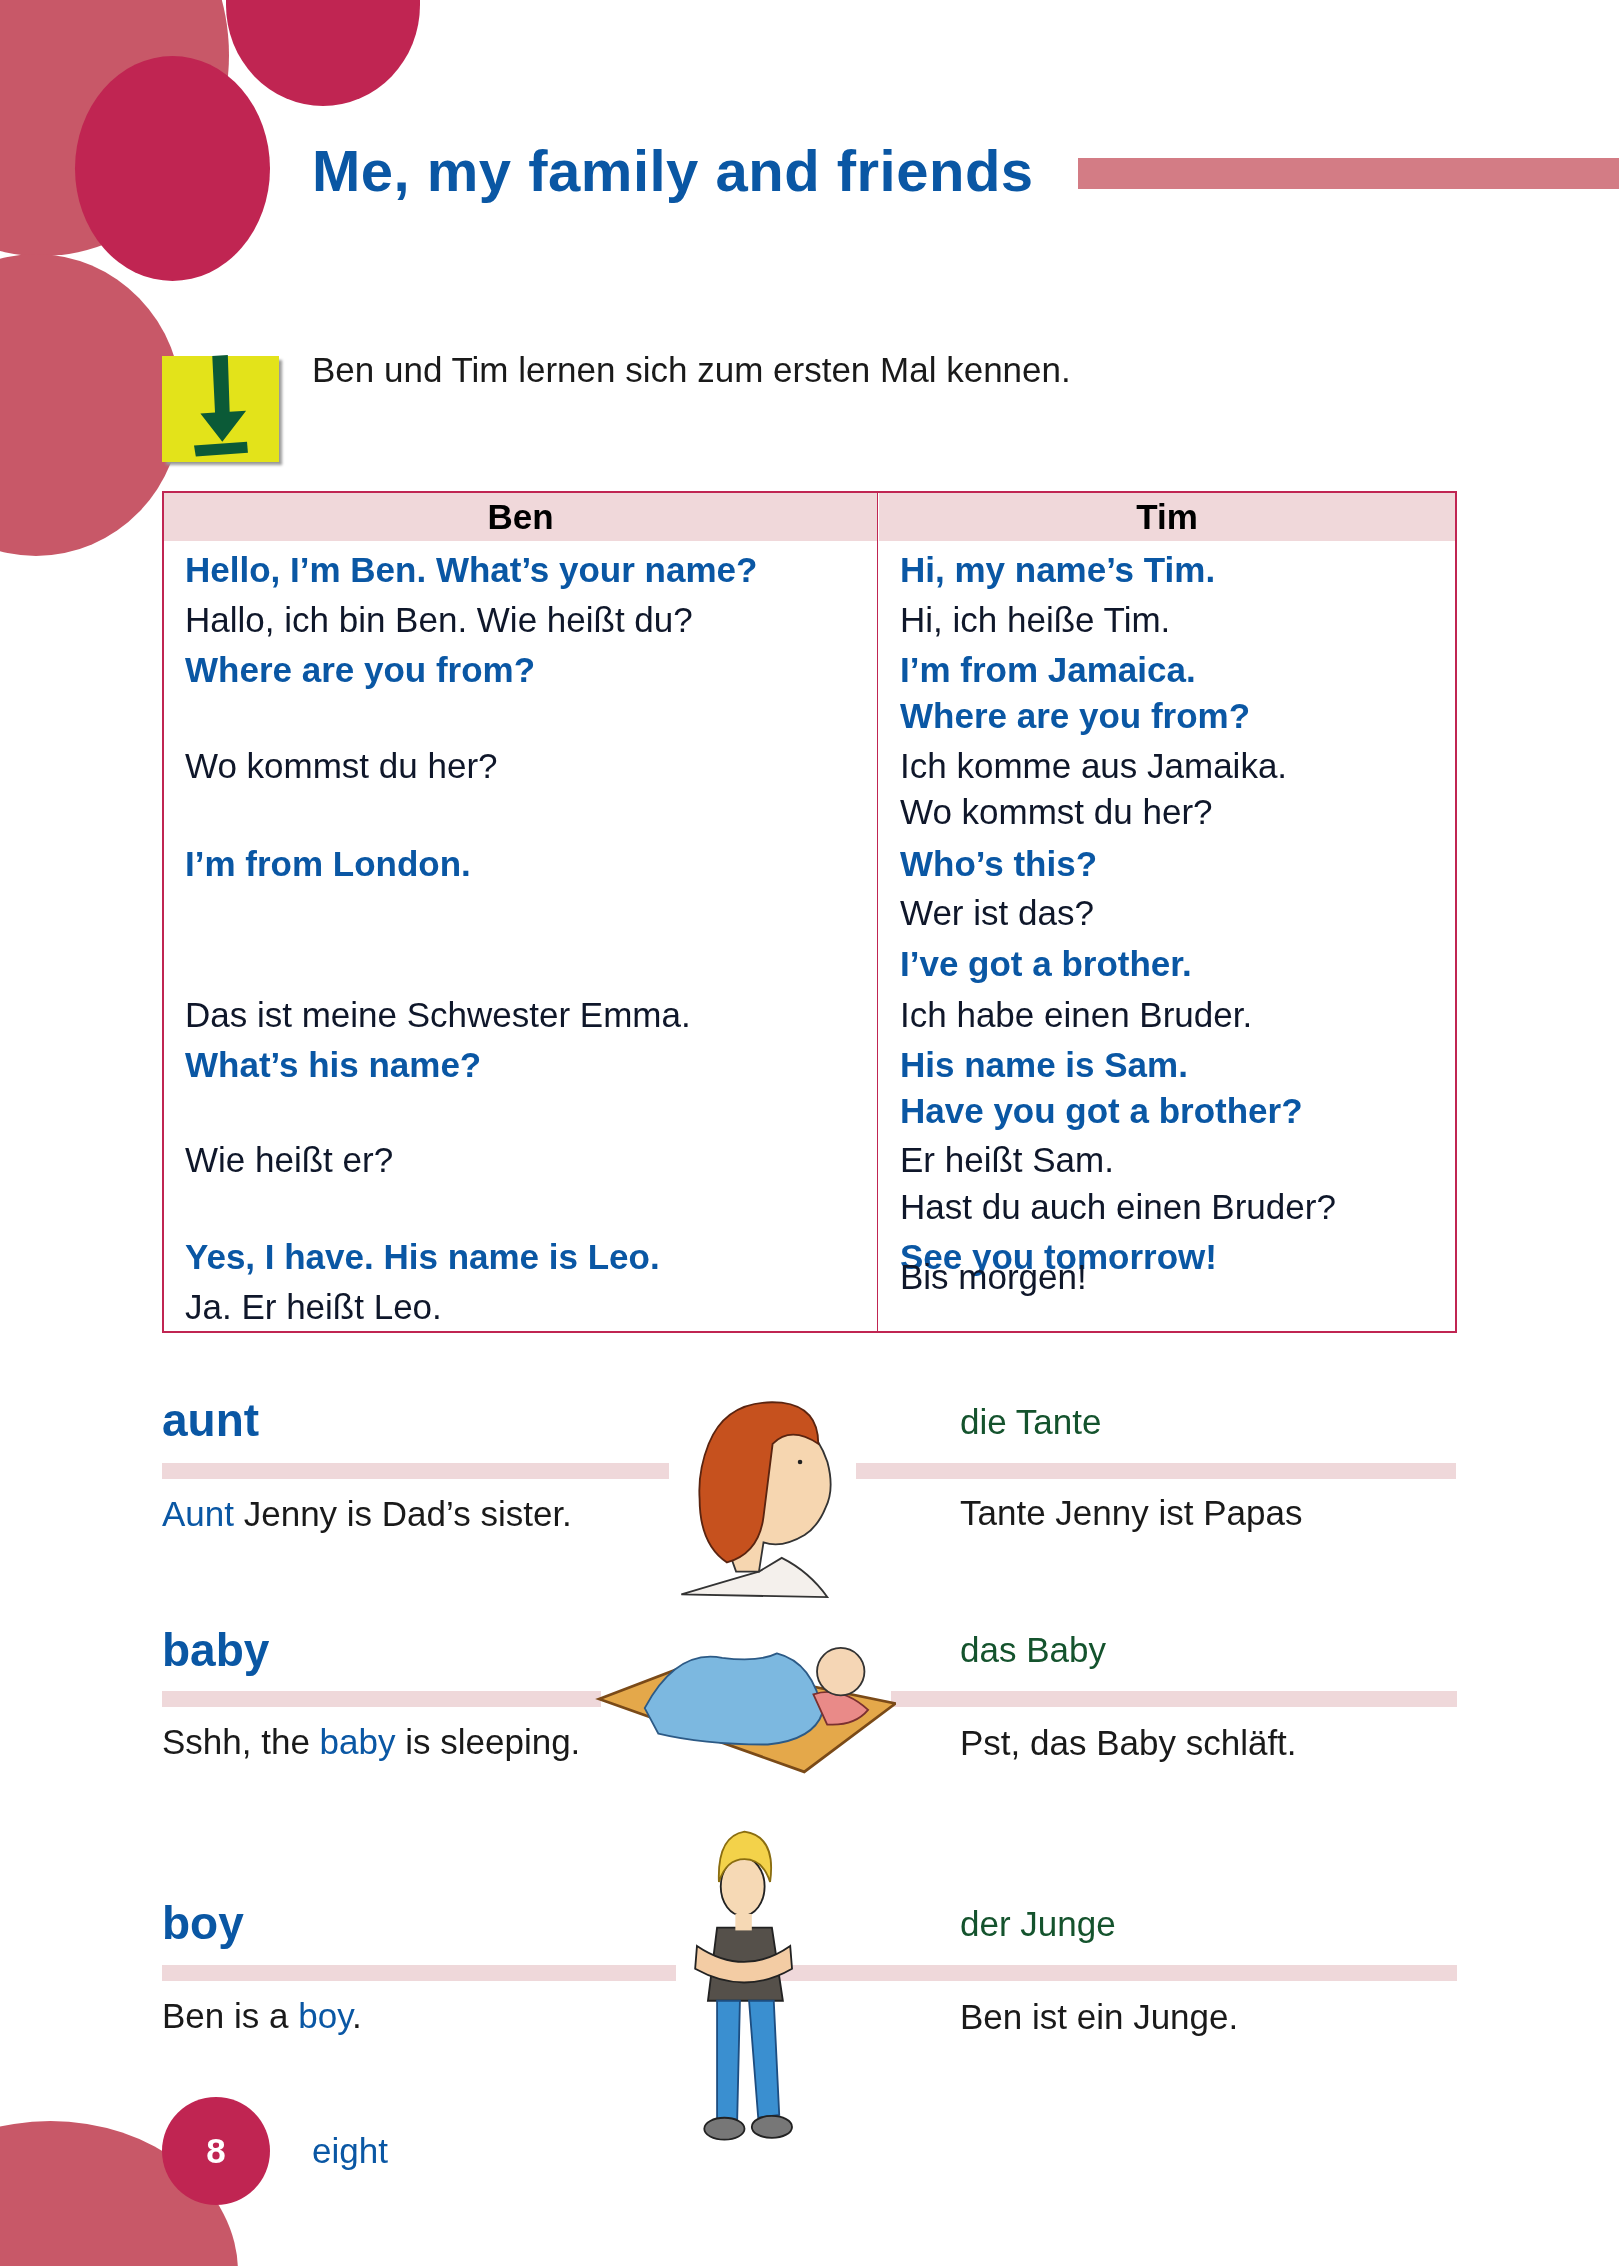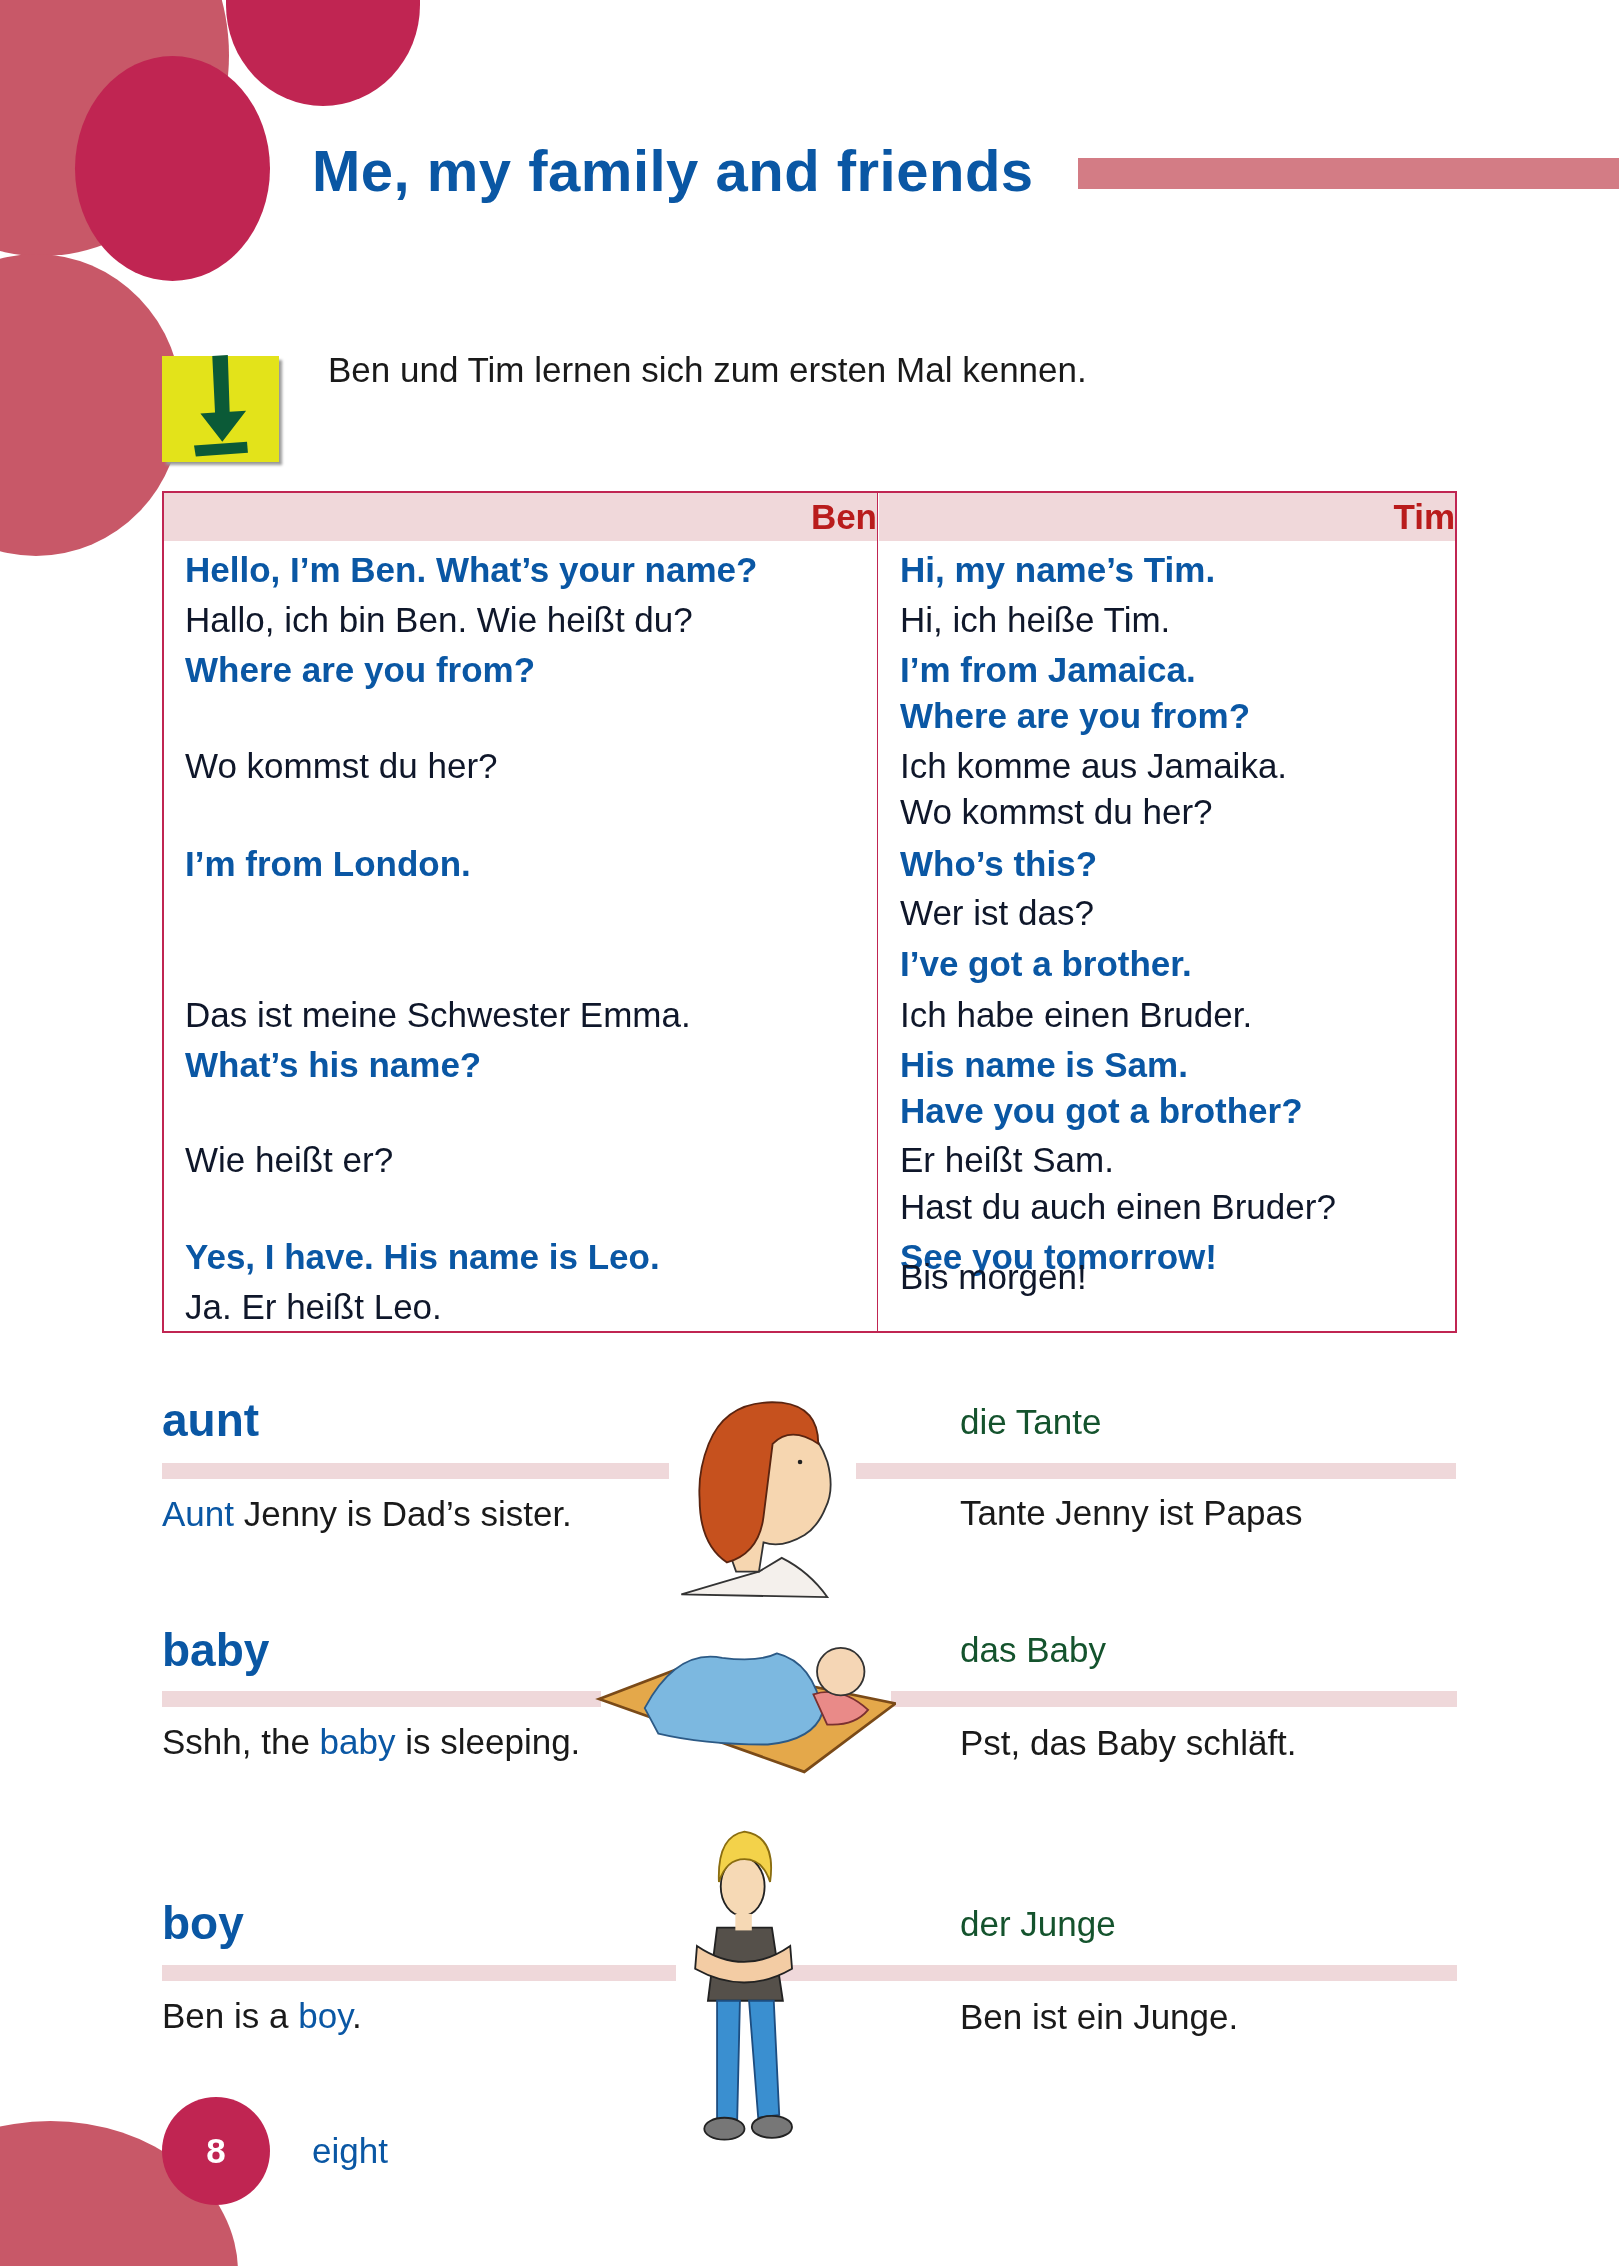--- a/index.html
+++ b/index.html
@@ -8,27 +8,27 @@
   .abs { position:absolute; }
   .circle { position:absolute; border-radius:50%; }
   .c-light { background:#c85868; }
   .c-dark { background:#c02552; }
 
   .title { position:absolute; left:312px; top:137px; font-size:58px; font-weight:bold; color:#0a57a4; letter-spacing:0.5px; white-space:nowrap; }
   .title-bar { position:absolute; left:1078px; top:158px; width:541px; height:31px; background:#d37c85; }
 
   .instr-icon { position:absolute; left:162px; top:356px; width:117px; height:106px; background:#e3e31a; box-shadow:3.7px 3.7px 2.7px #9a9a9a; }
   .instr-icon svg { position:absolute; left:0; top:-12.8px; }
-  .instr { position:absolute; left:312px; top:347px; font-size:35px; line-height:46px; color:#1a1a1a;margin-left:16px; }
+  .instr { position:absolute; left:312px; top:347px; font-size:35px; line-height:46px; color:#1a1a1a; }
 
   .dlg { position:absolute; left:162px; top:491px; width:1295px; height:842px; border:2.7px solid #c02552; box-sizing:border-box; }
   .dlg .col { position:absolute; top:0; bottom:0; }
   .dlg .col.left { left:0; width:713px; border-right:1.8px solid #c02552; }
   .dlg .col.right { left:715px; right:0; }
-  .dlg .hdr { height:48px; background:#f0d8da; color:#b91c1c; font-weight:bold; font-size:35px; text-align:right; line-height:48px; }
+  .dlg .hdr { height:48px; background:#f0d8da; color:#000000; font-weight:bold; font-size:35px; text-align:center; line-height:48px; }
   .dlg .line { position:absolute; left:21px; font-size:35px; white-space:nowrap; }
   .dlg .en { color:#0a57a4; font-weight:bold; }
   .dlg .de { color:#0f172a; }
 
   .vocab-word { position:absolute; left:162px; font-size:46px; font-weight:bold; color:#0a57a4; }
   .vocab-de { position:absolute; left:960px; font-size:35px; color:#14532d; }
   .vocab-bar { position:absolute; height:15.5px; background:#efd8da; }
   .vocab-ex { position:absolute; left:162px; font-size:35px; color:#1a1a1a; white-space:nowrap; }
   .vocab-ex .hl { color:#0a57a4; }
   .vocab-ex-de { position:absolute; left:960px; font-size:35px; line-height:44px; color:#1a1a1a; width:439px; }

